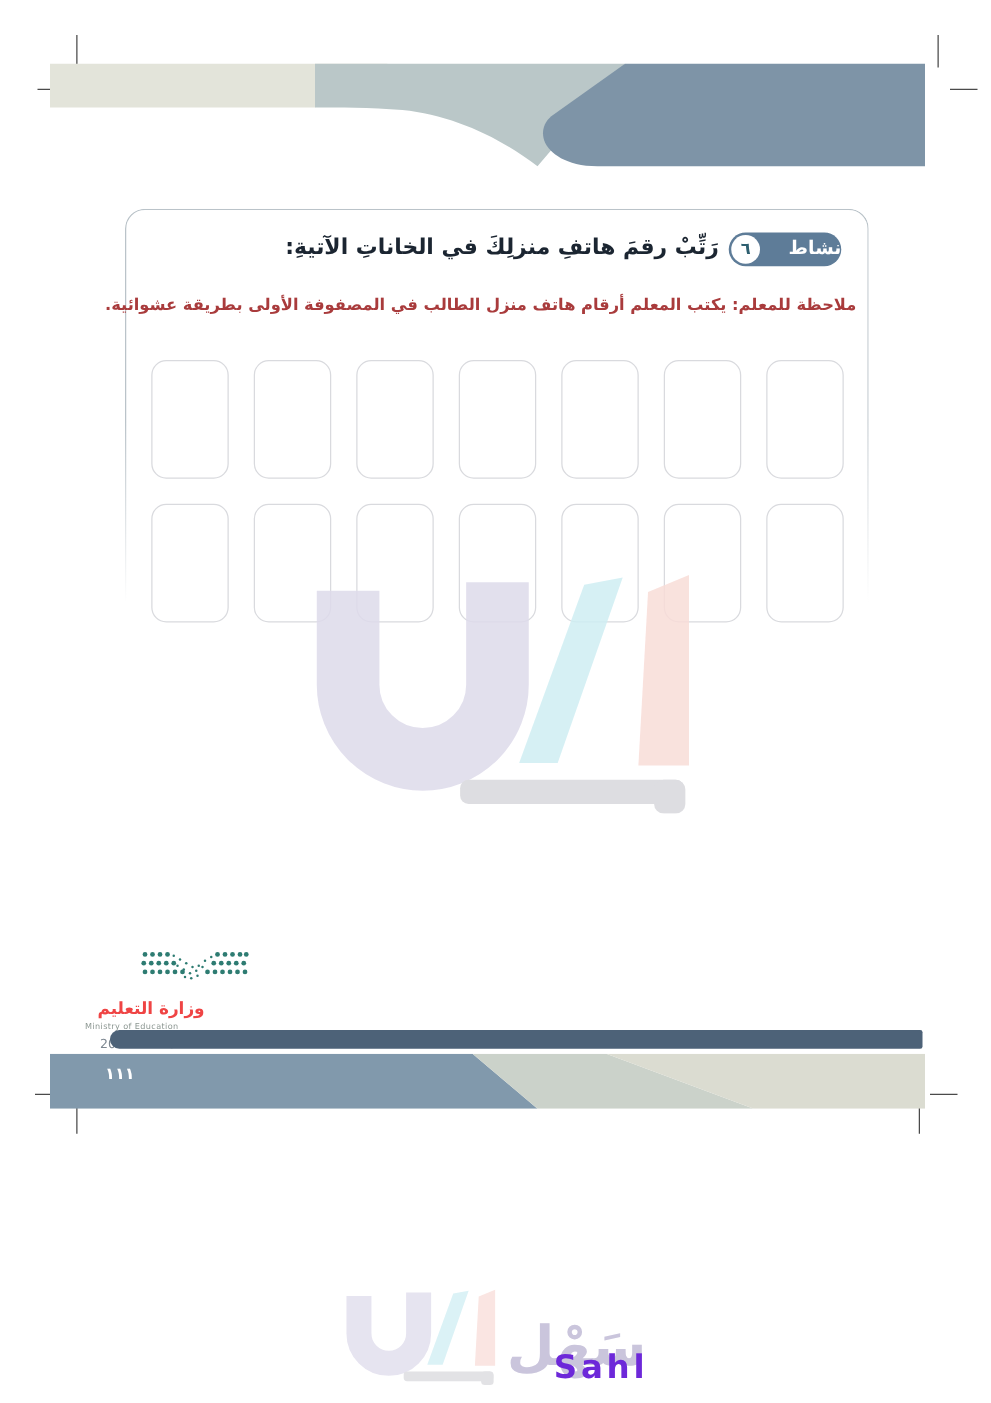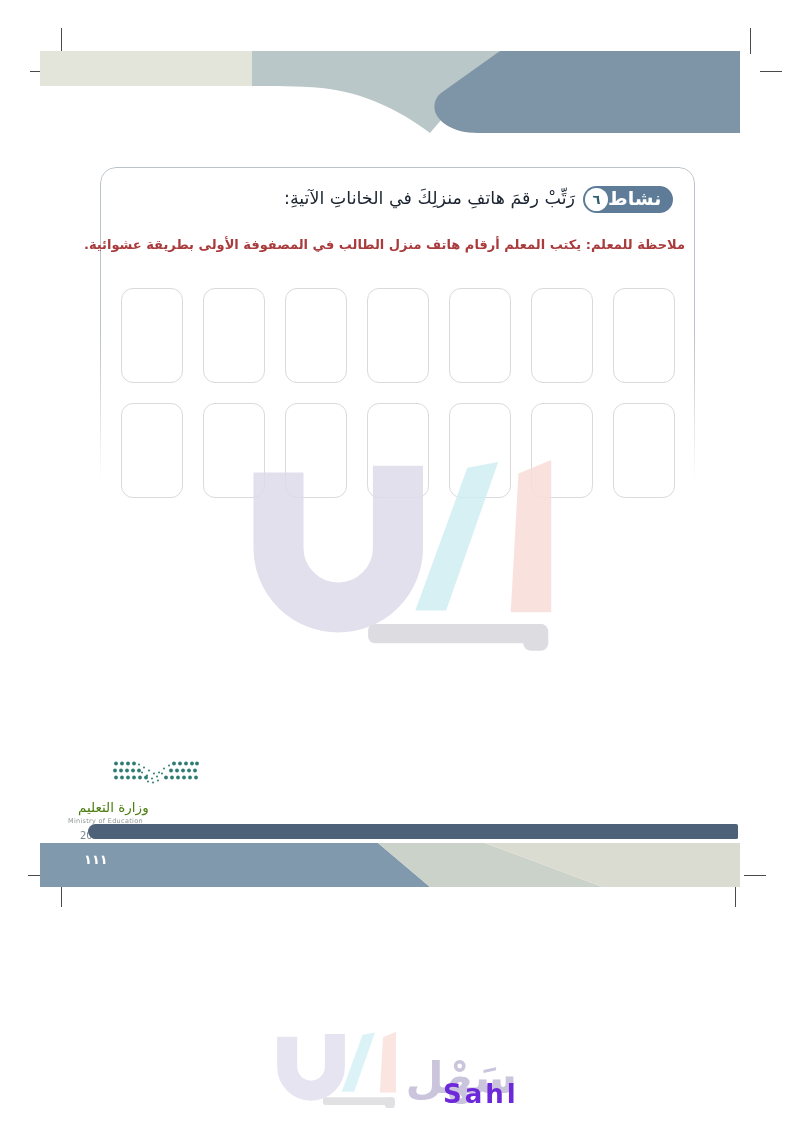--- a/index.html
+++ b/index.html
@@ -24,40 +24,40 @@
     position:absolute;left:583px;top:186px;width:90px;height:27px;
     background:#5e7c98;border-radius:14px;display:flex;align-items:center;
     box-sizing:border-box;padding:0 0 0 2px;
   }
   .badge-circle{
     width:23px;height:23px;border-radius:50%;background:#ffffff;
     display:flex;align-items:center;justify-content:center;
     color:#2e5f70;font-weight:bold;font-size:13px;line-height:1;
   }
   .badge-label{
-    flex:1;text-align:left;color:#ffffff;font-weight:bold;font-size:19px;
+    flex:1;text-align:right;color:#ffffff;font-weight:bold;font-size:15px;
     direction:rtl;line-height:1;padding-bottom:2px;
   }
   .activity-title{
     position:absolute;right:218px;top:188px;direction:rtl;white-space:nowrap;
-    color:#1b2531;font-weight:normal;font-size:17.5px;
+    color:#1b2531;font-weight:bold;font-size:17.5px;
   }
   .teacher-note{
     position:absolute;right:108px;top:237px;direction:rtl;white-space:nowrap;
     color:#a93b3c;font-weight:bold;font-size:13px;
   }
   .digit-grid{position:absolute;left:121px;top:288px;width:554px;}
   .digit-row{display:flex;gap:20px;margin-bottom:20px;}
   .digit-box{
     width:62px;height:95px;border:1.6px solid #d9dade;border-radius:12px;
     background:#ffffff;box-sizing:border-box;
   }
 
   
-  .ministry-ar{position:absolute;left:78px;top:799px;color:#4d7c0f;font-weight:normal;
+  .ministry-ar{position:absolute;left:78px;top:799px;color:#ef4444;font-weight:bold;
     font-size:13.5px;direction:rtl;white-space:nowrap;}
   .ministry-en{position:absolute;left:68px;top:817px;color:#8c9792;font-size:6.5px;
     white-space:nowrap;letter-spacing:.3px;text-align:right;}
   .ministry-date{position:absolute;left:80px;top:830px;color:#7d8791;font-size:10px;
     white-space:nowrap;}
   .slate-bar{position:absolute;left:88px;top:824px;width:650px;height:15px;
     background:#4d6278;border-radius:8px 2px 2px 8px;}
   .page-number{position:absolute;left:84px;top:852px;color:#ffffff;font-weight:bold;
     font-size:13px;letter-spacing:2px;}
 

